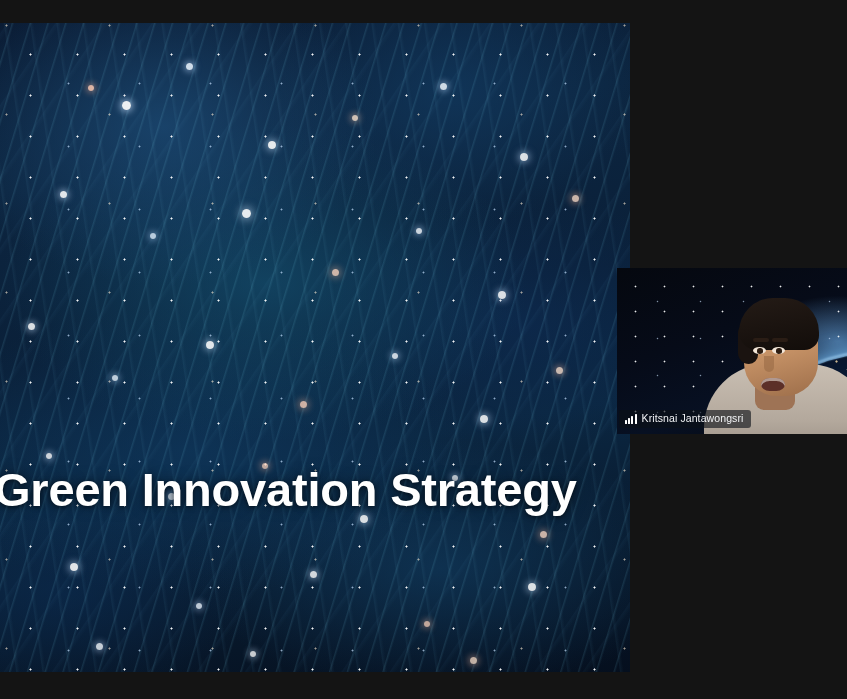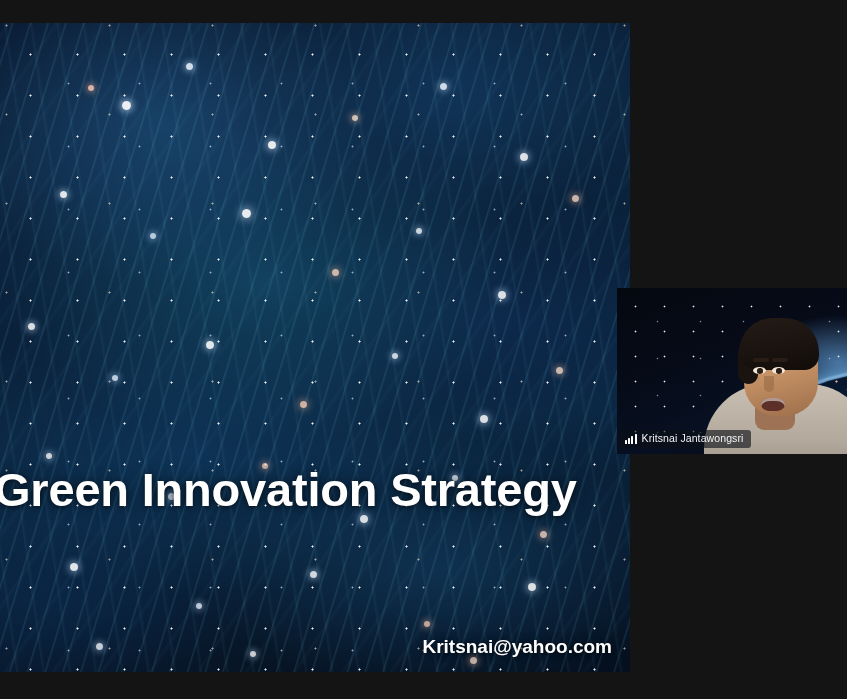--- a/index.html
+++ b/index.html
@@ -147,21 +147,20 @@
 
   
   #participant-tile {
     position: absolute;
     left: 617px;
     top: 268px;
     width: 230px;
     height: 166px;
     overflow: hidden;
     background: #030714;
-    margin-top: 20px;
   }
 
   
   .vid-space {
     position: absolute;
     inset: 0;
     background:
       radial-gradient(ellipse 58% 44% at 96% 44%, rgba(120,190,255,.55), rgba(20,60,120,0) 62%),
       linear-gradient(160deg, #05080f 0%, #060b18 40%, #071022 70%, #05080f 100%);
   }
@@ -399,21 +398,20 @@
       <span class="bk" style="left:424px;top:598px;width:6px;height:6px;background:rgba(255,210,186,.75);box-shadow:0 0 6px 2px rgba(255,182,152,.38);"></span>
       <span class="bk" style="left:528px;top:560px;width:8px;height:8px;background:rgba(255,255,255,.85);box-shadow:0 0 7px 2px rgba(200,225,255,.48);"></span>
       <span class="bk" style="left:96px;top:620px;width:7px;height:7px;background:rgba(245,250,255,.8);box-shadow:0 0 6px 2px rgba(190,220,255,.42);"></span>
       <span class="bk" style="left:250px;top:628px;width:6px;height:6px;background:rgba(255,255,255,.78);box-shadow:0 0 6px 2px rgba(200,225,255,.4);"></span>
       <span class="bk" style="left:470px;top:634px;width:7px;height:7px;background:rgba(255,224,202,.75);box-shadow:0 0 6px 2px rgba(255,190,160,.38);"></span>
     </div>
 
     <div class="slide-title">Green Innovation Strategy</div>
 
 
-    <div class="slide-email">Kritsnai@yahoo.com</div>
   </div>
 
   <div id="participant-tile">
 
     <div class="vid-space"></div>
     <div class="vid-stars"></div>
     <div class="vid-earth"></div>
     <div class="vid-atmos"></div>
 
     <div class="vid-person">

